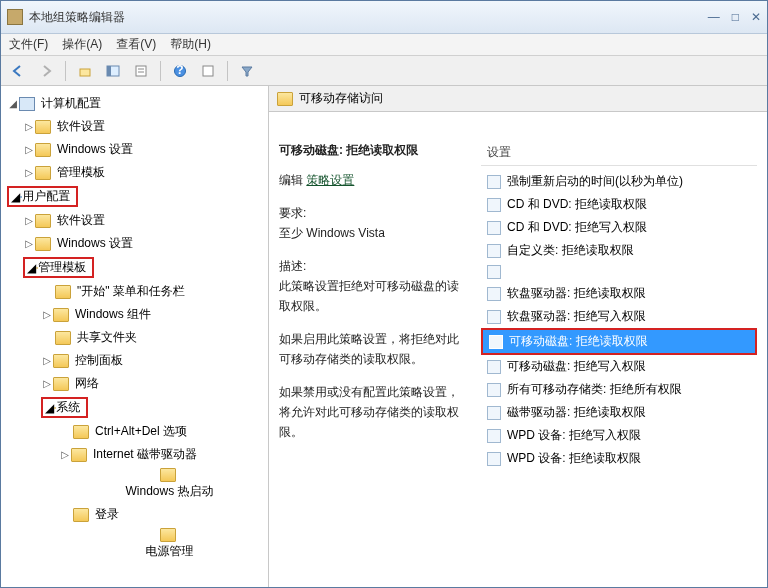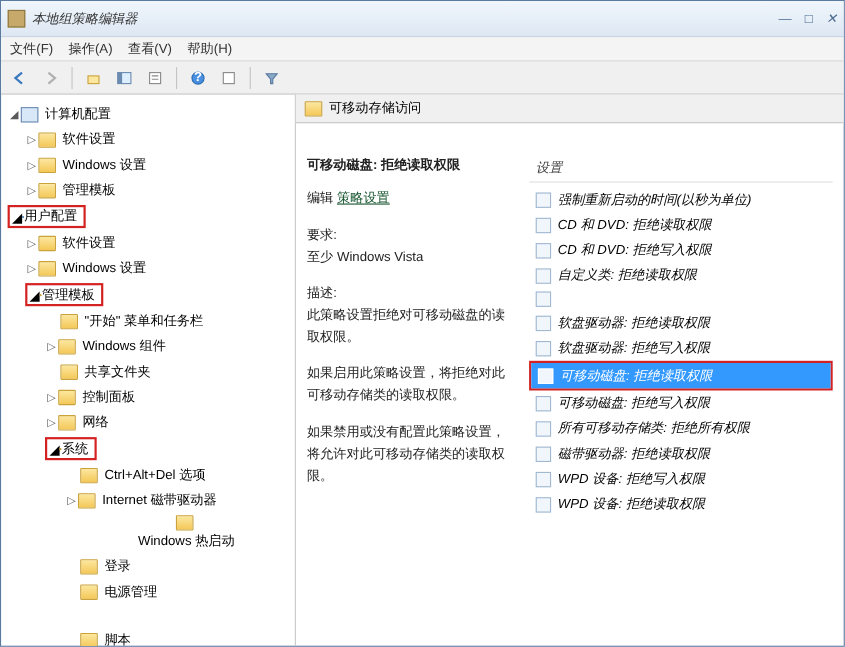--- a/index.html
+++ b/index.html
@@ -1,17 +1,17 @@
 <!DOCTYPE html>
 <html><head>
 <meta charset="utf-8">
 <style>
 * { margin: 0; padding: 0; box-sizing: border-box; font-family: "Microsoft YaHei", "SimSun", Tahoma, sans-serif; font-size: 12px; }
 body { background: #fff; width: 768px; height: 588px; overflow: hidden; border: 1px solid #5a7aa0; }
-.titlebar { background: linear-gradient(#f0f6fc, #dde7f3); height: 30px; display: flex; align-items: center; padding: 16px 6px; border-bottom: 1px solid #b8c8da; font-style: italic; }
+.titlebar { background: linear-gradient(#f0f6fc, #dde7f3); height: 30px; display: flex; align-items: center; padding: 16px 6px; border-bottom: 1px solid #b8c8da; }
 .title-icon { width: 16px; height: 16px; background: #c6a96b; border: 1px solid #8a7540; margin-right: 6px; }
 .titlebar .title { flex: 1; color: #333; }
 .win-btns { display: flex; gap: 12px; color: #4a6a90; }
 .win-btns span { cursor: default; }
 .menubar { height: 22px; display: flex; align-items: center; padding: 0 8px; gap: 14px; border-bottom: 1px solid #d0d0d0; background: #f4f4f4; color: #333; }
 .toolbar { height: 30px; display: flex; align-items: center; padding: 0 6px; gap: 6px; background: #f0f0f0; border-bottom: 1px solid #c8c8c8; }
 .tbtn { width: 22px; height: 22px; display: flex; align-items: center; justify-content: center; border: 1px solid transparent; border-radius: 2px; }
 .sep { width: 1px; height: 20px; background: #c4c4c4; margin: 0 2px; }
 .content { display: flex; height: calc(100% - 82px); }
 .tree { width: 268px; border-right: 1px solid #c8c8c8; overflow: auto; padding: 6px 2px; }
@@ -22,21 +22,21 @@
 .comp-icon { background: #d8e8f8; border: 1px solid #6a8ab0; }
 .user-icon { background: #e0eefc; border: 1px solid #5080b0; border-radius: 2px; }
 .node .label { padding: 1px 2px; }
 .red-box { border: 2px solid #d42222; padding: 0 6px 0 2px; display: inline-flex; align-items: center; }
 .right { flex: 1; display: flex; flex-direction: column; }
 .path-header { height: 26px; background: #f0f0f0; border-bottom: 1px solid #c8c8c8; display: flex; align-items: center; padding: 0 8px; gap: 6px; }
 .right-body { flex: 1; display: flex; padding: 28px 10px 10px 10px; gap: 12px; overflow: hidden; }
 .desc-pane { width: 190px; color: #222; line-height: 1.7; }
 .desc-pane .section-title { font-weight: bold; margin-bottom: 10px; }
 .desc-pane a { color: #14532d; }
-.list-pane { flex: 1; font-style: italic; }
+.list-pane { flex: 1; }
 .col-header { color: #444; padding: 4px 6px; border-bottom: 1px solid #e0e0e0; margin-bottom: 4px; }
 .list-item { display: flex; align-items: center; padding: 3px 6px; gap: 6px; }
 .list-item .li-icon { width: 14px; height: 14px; border: 1px solid #a0b8d0; background: #f0f6fc; display: inline-block; }
 .list-item.selected { background: #3399ff; color: #fff; }
 .list-item.selected .li-icon { border-color: #fff; }
 .red-box-right { border: 2px solid #d42222; padding: 0; }
 svg { display: block; }
 </style>
 </head>
 <body>
@@ -198,21 +198,21 @@
           <span class="label">Internet 磁带驱动器</span>
         </div>
         <div class="node" style="padding-left: 70px; flex-direction: column;">
           <span class="icon folder-icon"></span>
           <span class="label">Windows 热启动</span>
         </div>
         <div class="node" style="padding-left: 70px;">
           <span class="icon folder-icon"></span>
           <span class="label">登录</span>
         </div>
-        <div class="node" style="padding-left: 70px;">
+        <div class="node" style="padding-left: 70px; flex-direction: column;">
           <span class="icon folder-icon"></span>
           <span class="label">电源管理</span>
         </div>
         <div class="node" style="padding-left: 70px; margin-top: 21px;">
           <span class="icon folder-icon"></span>
           <span class="label">脚本</span>
         </div>
         <div style="padding: 2px 0px 2px 70px;"><span class="red-box">
             <span class="icon folder-icon"></span>
             <span class="label">可移动存储访问</span>

